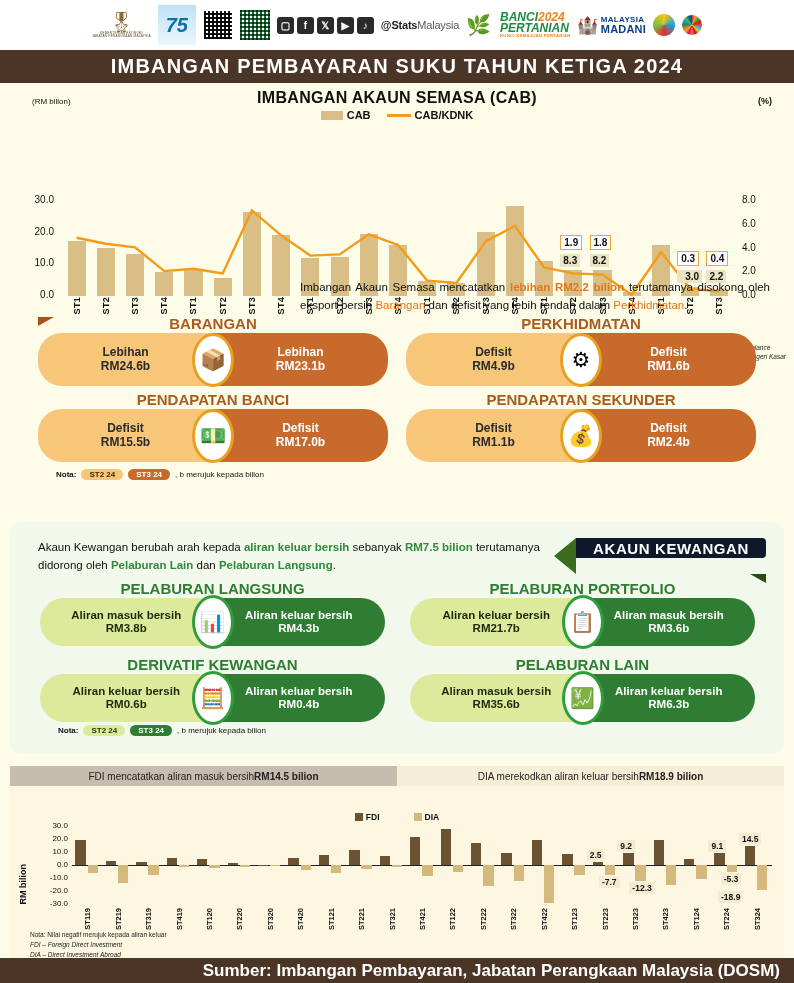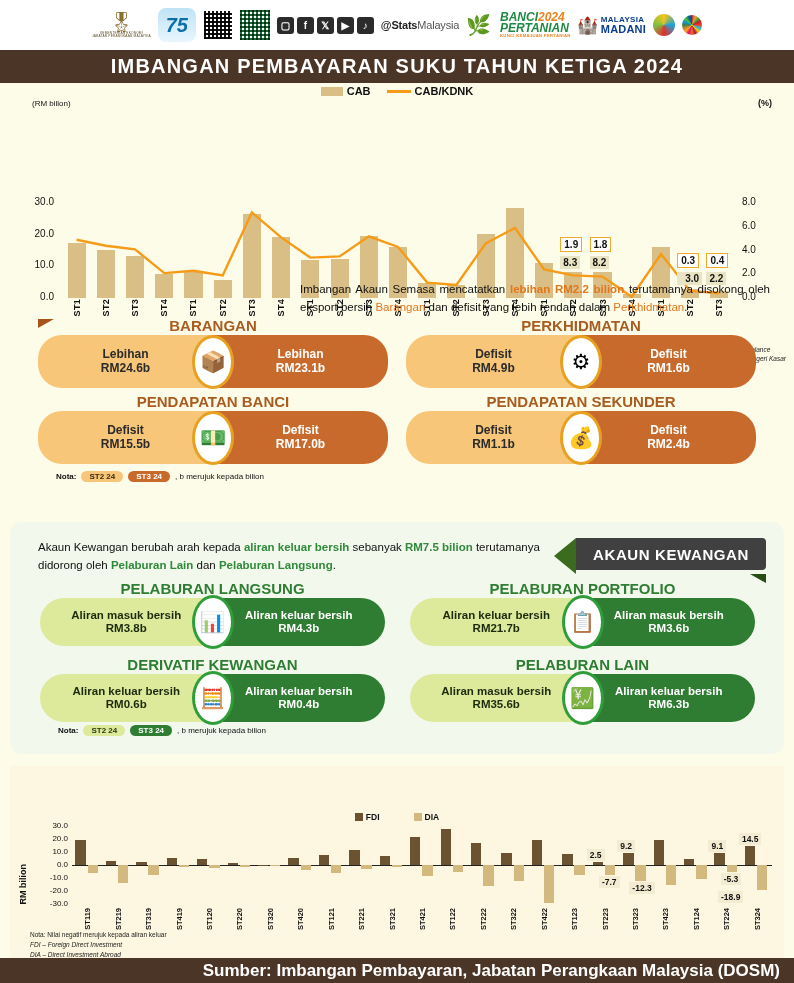--- a/index.html
+++ b/index.html
@@ -13,23 +13,23 @@
   
   .logostrip {
     height:50px; background:#ffffff;
     display:flex; align-items:center; justify-content:center; gap:7px;
   }
   .logo-jpm { display:flex; flex-direction:column; align-items:center; line-height:1; }
   .logo-jpm .crest { font-size:20px; color:#8a6d2f; }
   .logo-jpm .l1 { font-size:3.2px; color:#5b4a20; letter-spacing:.2px; }
   .logo-jpm .l2 { font-size:3.2px; color:#5b4a20; letter-spacing:.2px; }
   .logo-75 {
-    width:38px;height:34px;display:flex;align-items:center;justify-content:center;
+    width:38px;height:40px;display:flex;align-items:center;justify-content:center;
     background:linear-gradient(180deg,#bfe3f5 0%, #e8f6fd 100%);
-    color:#0c6fa8;font-weight:bold;font-size:20px;font-style:italic;border-radius:8px;
+    color:#0c6fa8;font-weight:bold;font-size:20px;font-style:italic;border-radius:0;
   }
   .qr { width:30px;height:30px;background:
       repeating-linear-gradient(90deg,#111 0 2px,#fff 2px 4px),
       repeating-linear-gradient(0deg,#111 0 2px,transparent 2px 4px);
     background-blend-mode:multiply; border:1px solid #fff;}
   .qr2 { width:30px;height:30px;background:
       repeating-linear-gradient(90deg,#1b6b3a 0 2px,#fff 2px 4px),
       repeating-linear-gradient(0deg,#1b6b3a 0 2px,transparent 2px 4px);
     background-blend-mode:multiply;}
   .socials { display:flex; align-items:center; gap:3px; }
@@ -123,21 +123,21 @@
   .nota{position:absolute;font-size:8px;font-weight:bold;color:#111;display:flex;align-items:center;gap:5px;}
   .chip{border-radius:9px;padding:1px 8px;font-size:8px;font-weight:bold;}
   .chip.o1{background:#f7c678;color:#3a2a12;}
   .chip.o2{background:#c86a2b;color:#fff;}
   .chip.g1{background:#ddea9c;color:#2a3a12;}
   .chip.g2{background:#2f7d32;color:#fff;}
 
   
   .ak-card{position:absolute;left:10px;top:522px;width:774px;height:232px;
     background:#f2f8ec;border-radius:12px;}
-  .ak-ribbon{position:absolute;right:18px;top:16px;width:190px;height:32px;background:#404040;
+  .ak-ribbon{position:absolute;right:18px;top:16px;width:190px;height:20px;background:#0f172a;
     display:flex;align-items:center;justify-content:center;border-radius:0 4px 4px 0;text-align:center;}
   .ak-ribbon span{color:#fff;font-size:15px;font-weight:bold;letter-spacing:.6px;}
   .ak-ribbon:before{content:"";position:absolute;left:-22px;top:0;border-top:18px solid transparent;
     border-bottom:18px solid transparent;border-right:22px solid #3a6b1f;}
   .ak-tail{position:absolute;right:18px;top:52px;width:16px;height:9px;background:#274d14;
     clip-path:polygon(100% 0,0 0,100% 100%);}
   .ak-text{position:absolute;left:28px;top:16px;width:540px;font-size:11.5px;line-height:1.6;color:#111;}
   .ak-text .g{color:#2f8a3a;font-weight:bold;}
   .ak-cat{position:absolute;font-size:15px;font-weight:bold;color:#2f7d32;text-align:center;}
   .gpill{position:absolute;height:48px;border-radius:24px;display:flex;align-items:center;}
@@ -220,20 +220,21 @@
     </div>
     <div class="swirl"></div>
     <div class="sdg"></div>
   </div>
 
   <div class="titlebar">
     <span>IMBANGAN PEMBAYARAN SUKU TAHUN KETIGA 2024</span>
   </div>
 
   <div class="cabsection">
+    <div class="cab-title">IMBANGAN AKAUN SEMASA (CAB)</div>
     <div class="axis-unit-l">(RM bilion)</div>
     <div class="axis-unit-r">(%)</div>
     <div class="cab-legend">
       <div class="lg">
         <span class="swatch"></span>
         <span>CAB</span>
       </div>
       <div class="lg">
         <span class="line"></span>
         <span>CAB/KDNK</span>
@@ -451,20 +452,30 @@
       </div>
     <div class="nota" style="left:48px;top:203px;">
       <span>Nota:</span>
       <span class="chip g1">ST2 24</span>
       <span class="chip g2">ST3 24</span>
       <span style="font-weight:normal;">, b merujuk kepada bilion</span>
     </div>
   </div>
 
   <div class="fd-card">
+    <div class="fd-sub">
+      <div class="s1">
+        <span>FDI mencatatkan  aliran masuk bersih </span>
+          <b>RM14.5 bilion</b>
+      </div>
+      <div class="s2">
+        <span>DIA merekodkan  aliran keluar bersih </span>
+          <b>RM18.9 bilion</b>
+      </div>
+    </div>
     <div class="fd-legend">
       <div class="it">
         <span class="sw" style="background:#6b5331"></span>
         <span>FDI</span>
       </div>
       <div class="it">
         <span class="sw" style="background:#d4b97e"></span>
         <span>DIA</span>
       </div>
     </div>

